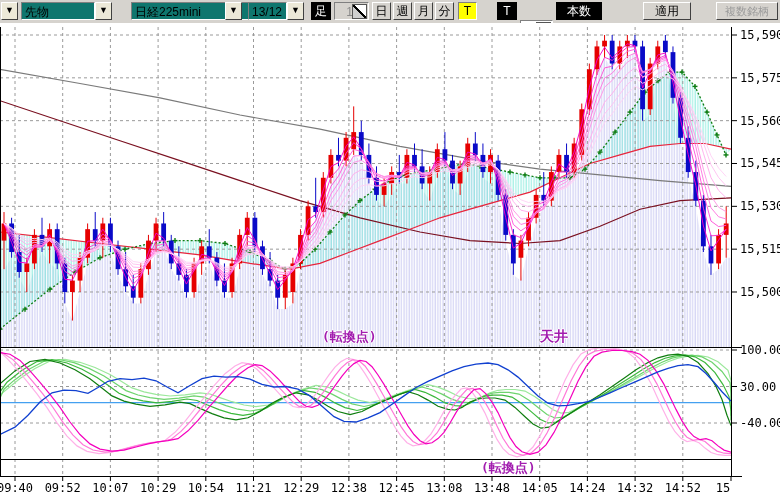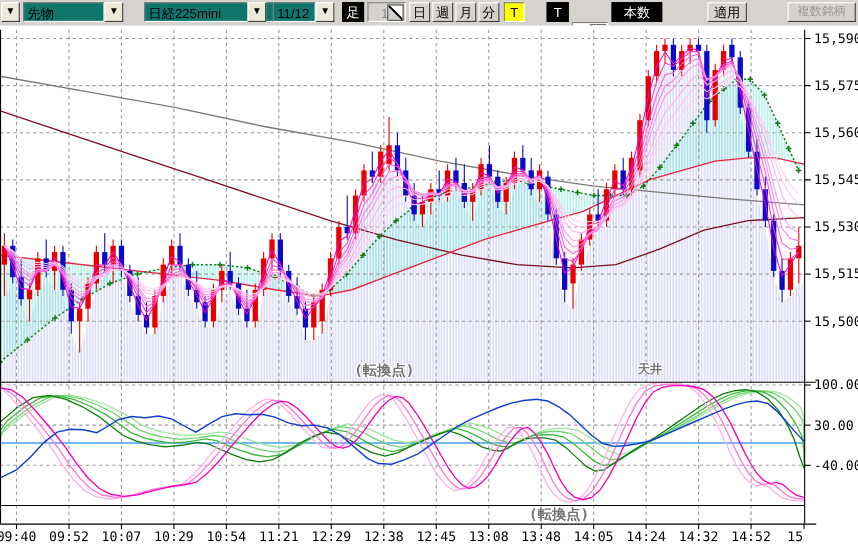--- a/index.html
+++ b/index.html
@@ -20,34 +20,34 @@
     text-align:right;padding:1px 15px 1px 2px;position:relative;color:#000;}
   .spin.disabled{background:#d6d3ce;color:#8a8a8a;}
   .spin .glyph{position:absolute;right:1px;top:1px;width:13px;height:13px;
     border:1px solid #555;background:linear-gradient(45deg,#cfcfcf 44%,#000 46%,#000 54%,#fff 56%);}
   .yellow{background:#ffff00 !important;border-color:#808080 #fff #fff #808080 !important;}
   .disabledtext{color:#9a9a9a !important;}
   
   #chartwrap{position:absolute;left:0;top:23px;width:780px;height:477px;background:#fff;}
   .anno{position:absolute;white-space:nowrap;font-size:12px;color:#000;
     font-family:"DejaVu Sans Mono","Liberation Sans",monospace;}
-  .anno.red{color:#737373;font-weight:bold;font-size:13px;
+  .anno.red{color:#a21caf;font-weight:bold;font-size:13px;
     text-shadow:1px 0 0 #fff,-1px 0 0 #fff,0 1px 0 #fff,0 -1px 0 #fff;}
 </style>
 </head>
 <body>
 <div id="app">
 
   <div id="toolbar">
     <div class="tb ddbtn" style="left:1px;width:17px;">▼</div>
     <div class="tb sunkenfield" style="left:21px;width:74px;">先物</div>
     <div class="tb ddbtn" style="left:95px;width:17px;">▼</div>
     <div class="tb sunkenfield" style="left:119px;width:119px;margin-left:12px;">日経225mini</div>
     <div class="tb ddbtn" style="left:225px;width:17px;">▼</div>
-    <div class="tb sunkenfield" style="left:248px;width:39px;">11/12</div>
+    <div class="tb sunkenfield" style="left:248px;width:39px;">13/12</div>
     <div class="tb ddbtn" style="left:287px;width:17px;">▼</div>
     <div class="tb blacklab" style="left:311px;width:20px;">足</div>
     <div class="tb spin disabled" style="left:334px;width:35px;">
       <span>1</span>
       <span class="glyph"></span>
     </div>
     <div class="tb btn" style="left:372px;width:19px;">日</div>
     <div class="tb btn" style="left:393px;width:19px;">週</div>
     <div class="tb btn" style="left:414px;width:19px;">月</div>
     <div class="tb btn" style="left:435px;width:19px;">分</div>
@@ -55,21 +55,21 @@
     <div class="tb blacklab" style="left:497px;width:20px;">T</div>
     <div class="tb spin" style="left:520px;width:33px;">
       <span>96</span>
       <span class="glyph"></span>
     </div>
     <div class="tb blacklab" style="left:556px;width:46px;">本数</div>
     <div class="tb spin" style="left:592px;width:47px;">
       <span>2835</span>
       <span class="glyph"></span>
     </div>
-    <div class="tb btn" style="left:643px;width:36px;">適用</div>
+    <div class="tb btn" style="left:643px;width:48px;">適用</div>
     <div class="tb btn disabledtext" style="left:716px;width:62px;font-size:11px;">複数銘柄</div>
   </div>
 
   <div id="chartwrap">
     <svg id="chart-svg" width="780" height="477">
         <defs>
           <pattern id="pw" width="2.6" height="4" patternUnits="userSpaceOnUse">
             <path d="M1,0 V4" stroke="#c9c9f2" stroke-width="1"></path>
           </pattern>
           <pattern id="cy" width="2.6" height="4" patternUnits="userSpaceOnUse">
@@ -468,16 +468,16 @@
           <text x="444.3" y="469" text-anchor="middle">13:08</text>
           <text x="492" y="469" text-anchor="middle">13:48</text>
           <text x="539.7" y="469" text-anchor="middle">14:05</text>
           <text x="587.4000000000001" y="469" text-anchor="middle">14:24</text>
           <text x="635.1" y="469" text-anchor="middle">14:32</text>
           <text x="682.8000000000001" y="469" text-anchor="middle">14:52</text>
           <text x="723" y="469" text-anchor="middle">15</text>
         </g>
       </svg>
     <div class="anno red" style="left:322px;top:305px;">(転換点)</div>
-    <div class="anno red" style="left:580px;top:305px;font-size:11px;">天井</div>
+    <div class="anno red" style="left:540px;top:305px;font-size:14px;">天井</div>
     <div class="anno red" style="left:481px;top:436px;">(転換点)</div>
   </div>
 </div>
 
 </body></html>

